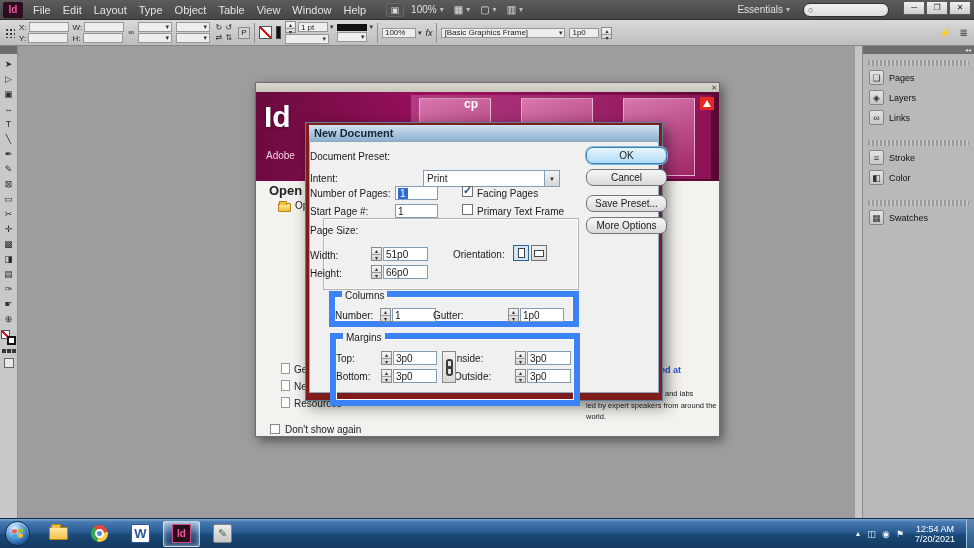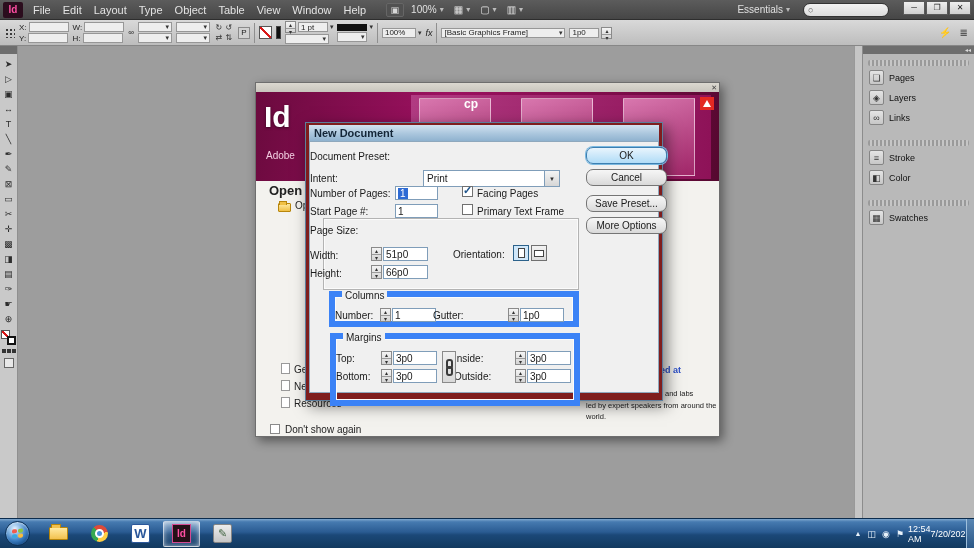--- a/index.html
+++ b/index.html
@@ -121,21 +121,21 @@
   .tb-app.active{background:linear-gradient(180deg,rgba(255,255,255,.45),rgba(255,255,255,.12) 45%,rgba(50,90,140,.3));border:1px solid rgba(255,255,255,.65);box-shadow:inset 0 0 5px rgba(255,255,255,.6)}
   .folder{width:19px;height:13px;background:linear-gradient(#ffe9a0,#f2c14e);border:1px solid #b8860b;border-radius:1px;position:relative}
   .folder::before{content:"";position:absolute;top:-4px;left:1px;width:8px;height:3px;background:#f2c14e;border:1px solid #b8860b;border-bottom:none;border-radius:1px 1px 0 0}
   .chrome{width:17px;height:17px;border-radius:50%;background:conic-gradient(from -40deg,#dd4b39 0 33%,#ffce44 33% 66%,#36a852 66% 100%);position:relative}
   .chrome::after{content:"";position:absolute;inset:4px;border-radius:50%;background:#4a90d9;border:2px solid #fff}
   .word{width:19px;height:19px;background:#fff;border:1px solid #2b579a;border-radius:2px;color:#2b579a;font-weight:bold;font-size:13px;display:flex;align-items:center;justify-content:center}
   .idicon{width:19px;height:19px;background:#241018;border:1px solid #d44a92;color:#ff4fa3;font-weight:bold;font-size:10px;display:flex;align-items:center;justify-content:center}
   .util{width:19px;height:19px;background:linear-gradient(#ececec,#c6c6c6);border:1px solid #848484;border-radius:2px;display:flex;align-items:center;justify-content:center;font-size:11px;color:#4a6b4a}
   .tray{margin-left:auto;display:flex;align-items:center;gap:6px;color:#e8f2fb;font-size:9px}
   .tray span{cursor:default}
-  .clock{width:54px;display:flex;flex-direction:row;align-items:center;color:#fff;font-size:9px;line-height:10px;margin:0 4px}
+  .clock{width:54px;display:flex;flex-direction:column;align-items:center;color:#fff;font-size:9px;line-height:10px;margin:0 4px}
   .showdesk{width:8px;height:30px;background:linear-gradient(180deg,#5a87b4,#2a5685);border-left:1px solid #9fc0dd}
 </style>
 </head>
 <body>
 
 <div class="menubar">
   <div class="app-logo">Id</div>
   <span class="menu">File</span>
   <span class="menu">Edit</span>
   <span class="menu">Layout</span>

